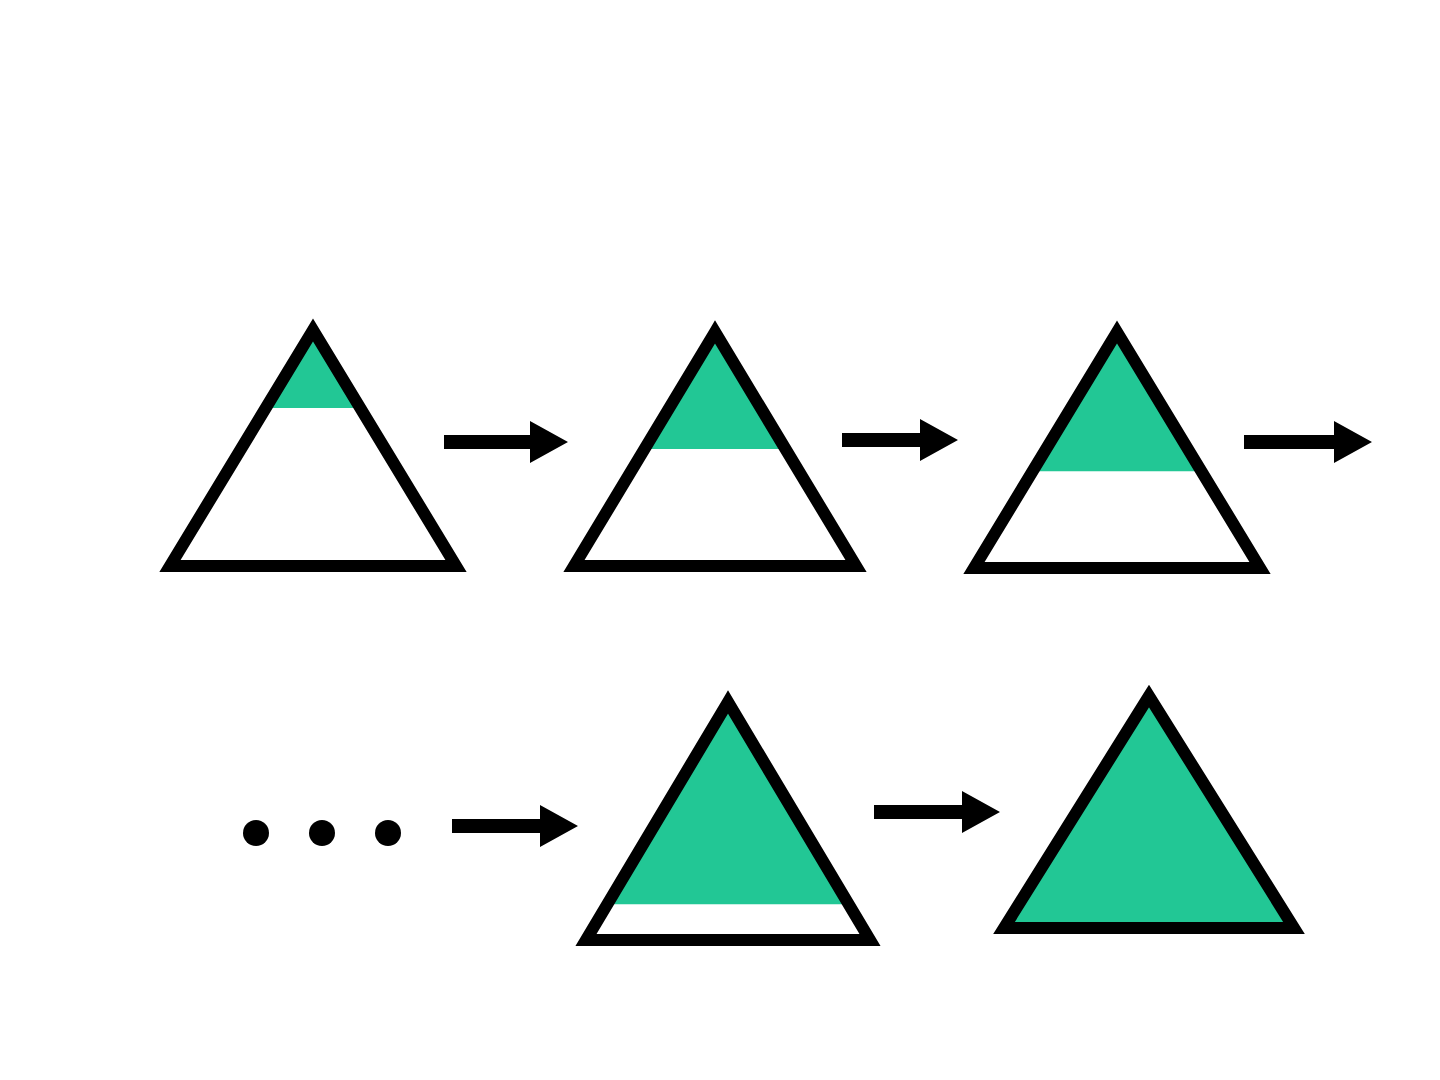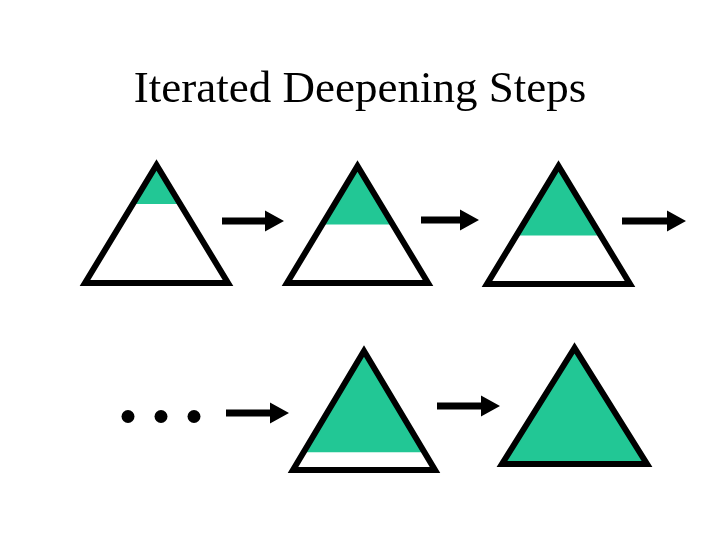--- a/index.html
+++ b/index.html
@@ -36,21 +36,20 @@
     top: 0;
     left: 0;
     width: 720px;
     height: 540px;
   }
 </style>
 </head>
 <body>
 
 <div class="slide">
-  <h1 class="title">Iterated Deepening Steps</h1>
   <svg class="diagram" id="diagram" viewBox="0 0 720 540" xmlns="http://www.w3.org/2000/svg">
       <polygon points="156.5,165 85,283 228,283" fill="#FFFFFF" stroke="none"></polygon>
       <polygon points="156.5,165 132.905,203.94 180.095,203.94" fill="#22C795" stroke="none"></polygon>
       <polygon points="156.5,165 85,283 228,283" fill="none" stroke="#000000" stroke-width="6" stroke-linejoin="miter"></polygon>
       <polygon points="357.5,166 287,283 428,283" fill="#FFFFFF" stroke="none"></polygon>
       <polygon points="357.5,166 322.25,224.5 392.75,224.5" fill="#22C795" stroke="none"></polygon>
       <polygon points="357.5,166 287,283 428,283" fill="none" stroke="#000000" stroke-width="6" stroke-linejoin="miter"></polygon>
       <polygon points="558.5,166 487,284 630,284" fill="#FFFFFF" stroke="none"></polygon>
       <polygon points="558.5,166 516.315,235.62 600.685,235.62" fill="#22C795" stroke="none"></polygon>
       <polygon points="558.5,166 487,284 630,284" fill="none" stroke="#000000" stroke-width="6" stroke-linejoin="miter"></polygon>

